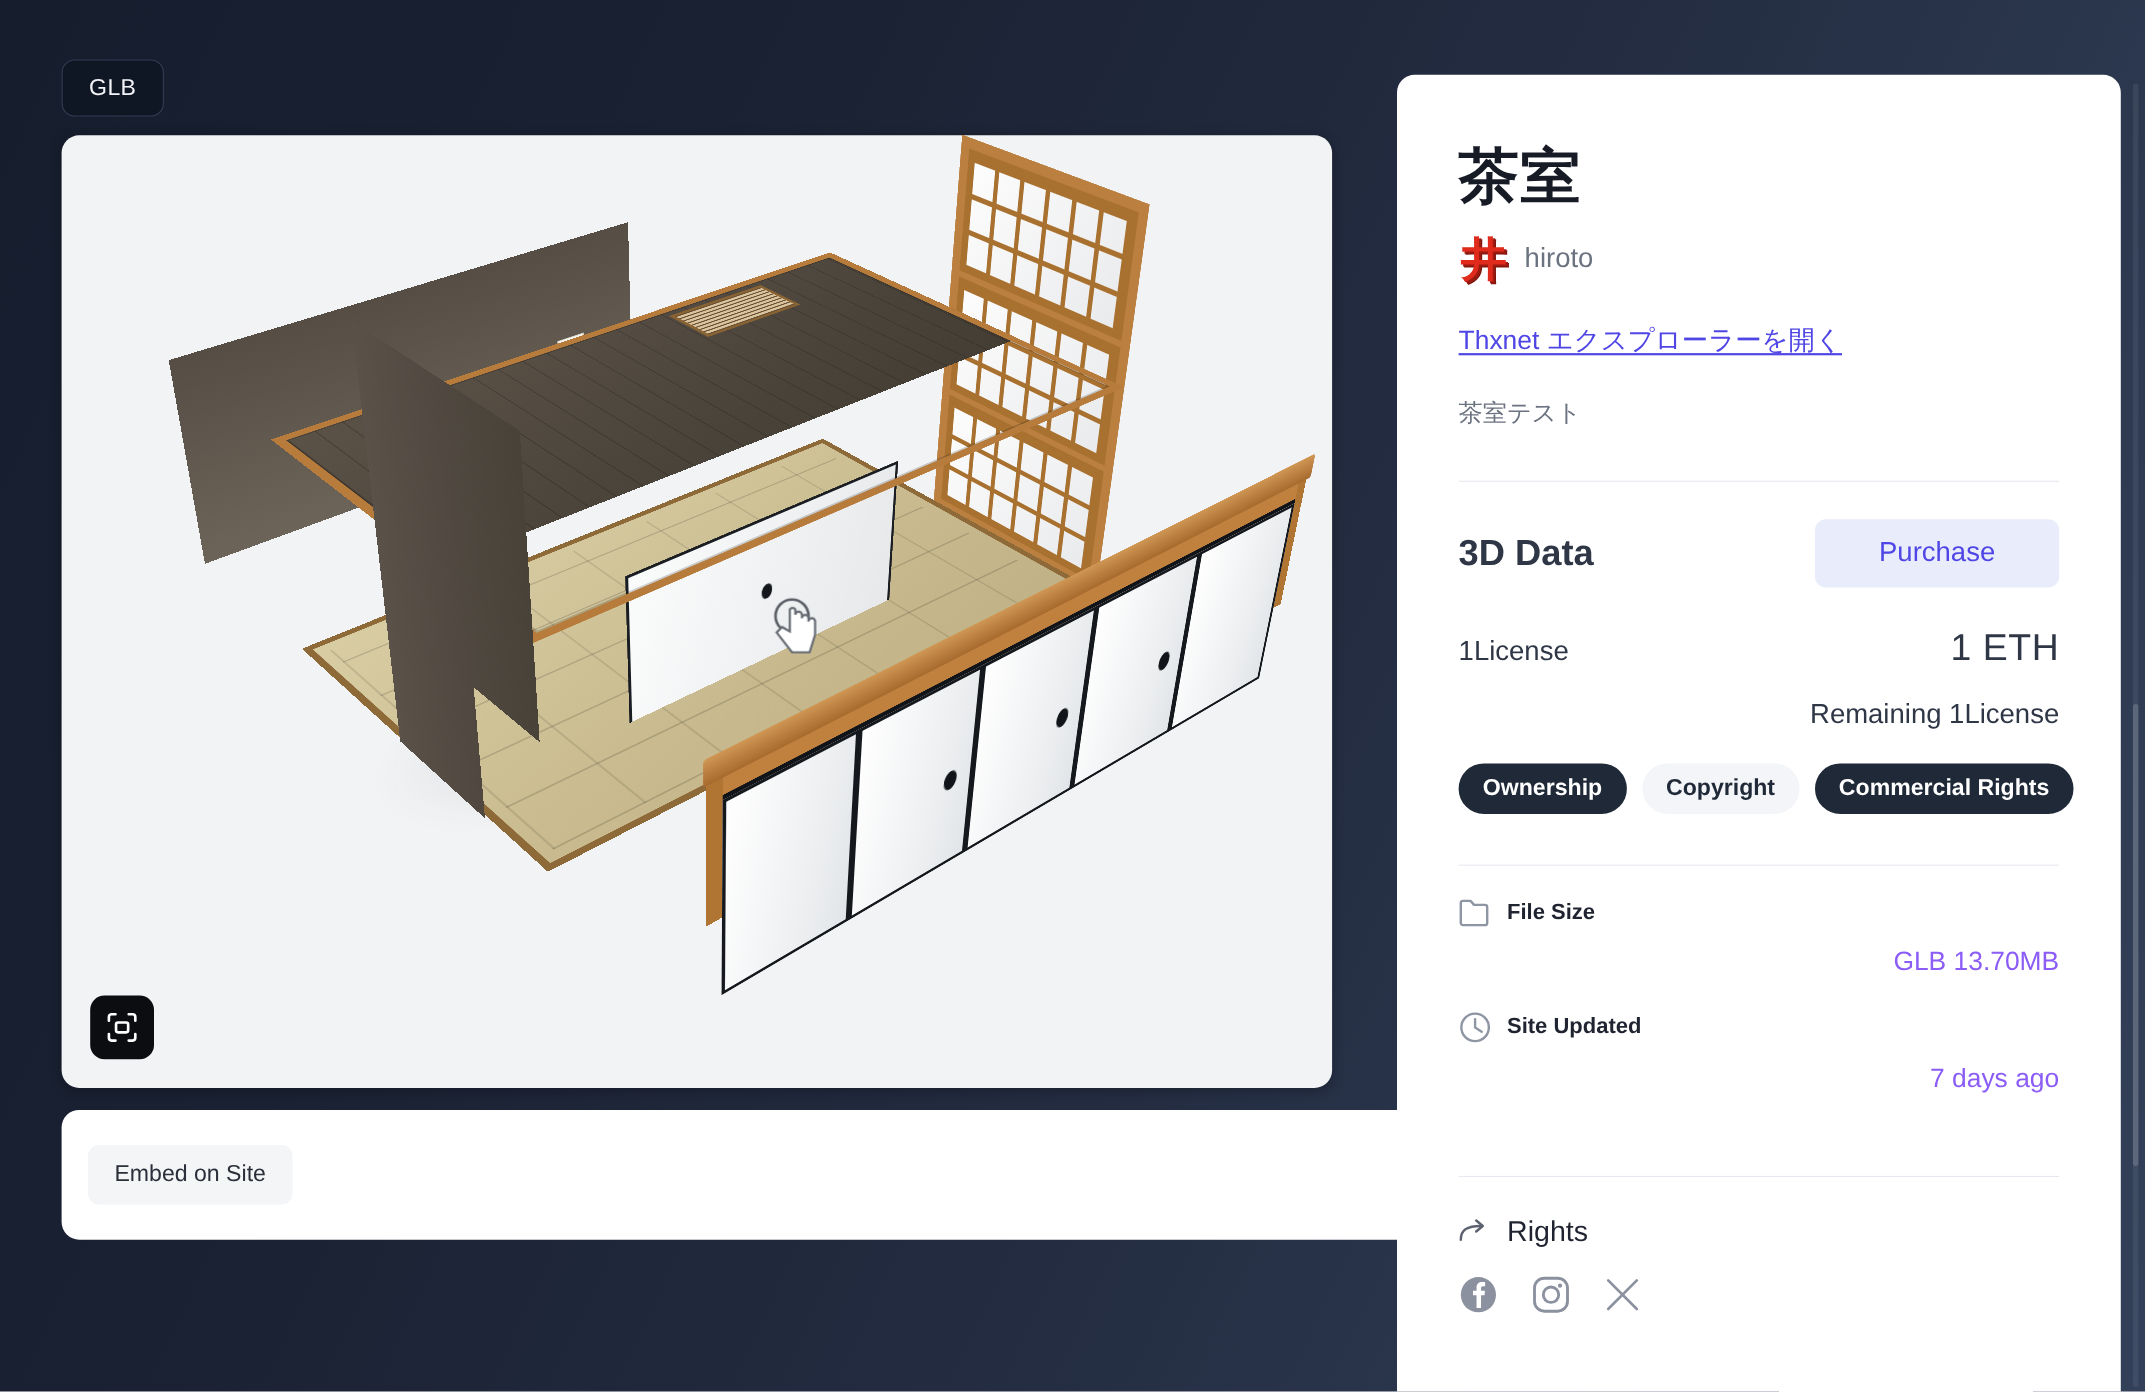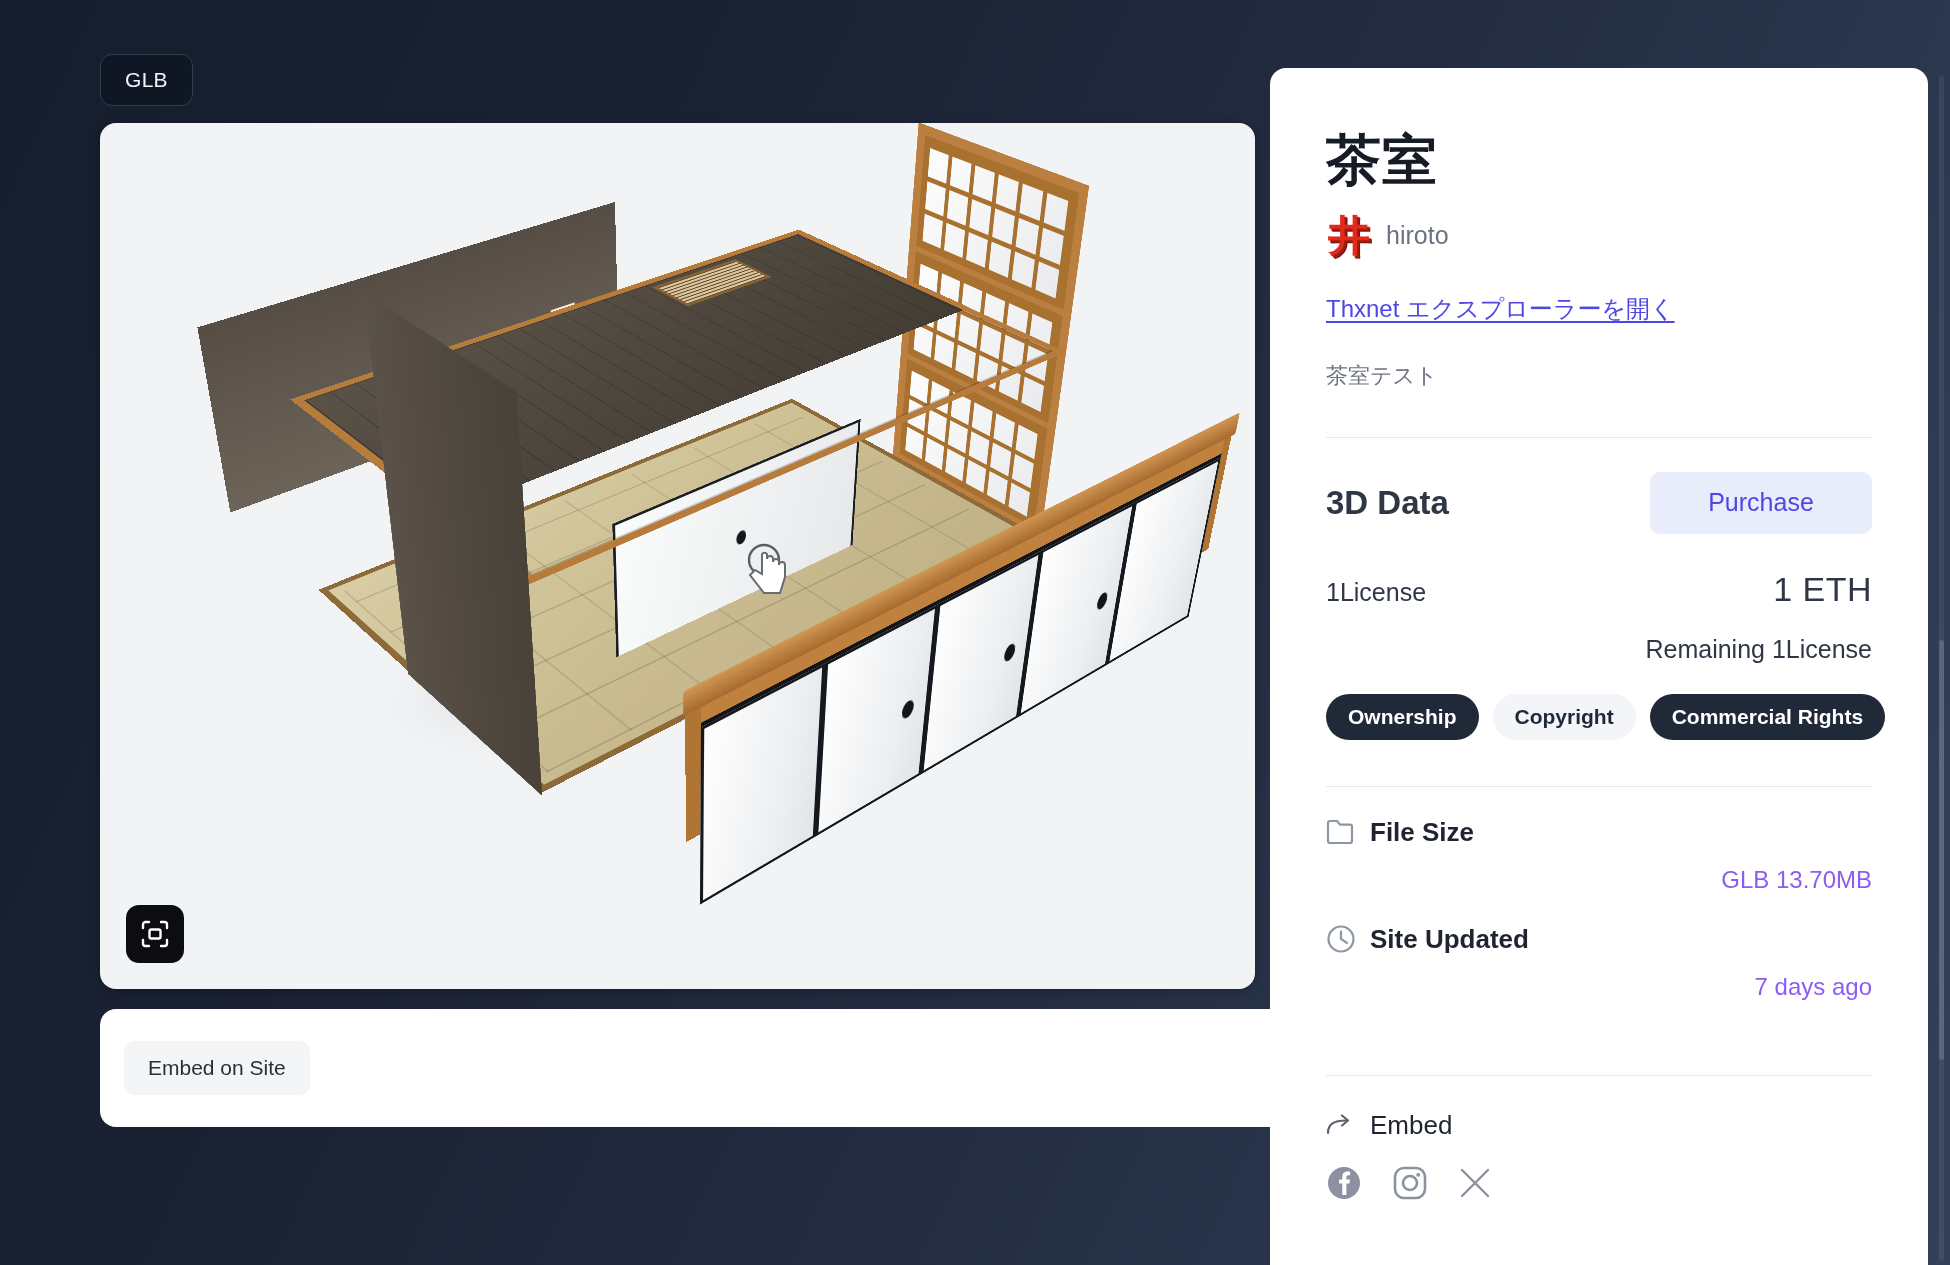--- a/index.html
+++ b/index.html
@@ -21,21 +21,21 @@
   
   .page {
     position: absolute;
     inset: 0;
     display: flex;
   }
 
   .left-pane {
     width: 1270px;
     position: relative;
-    padding: 54px 0 0 100px;
+    padding: 54px 0 0 56px;
   }
 
   .right-pane {
     flex: 1;
     position: relative;
     padding-top: 68px;
   }
 
   
   .glb-badge {
@@ -398,21 +398,21 @@
     cursor: pointer;
   }
   .badge.on  { background: #1f2937; color: #ffffff; }
   .badge.off { background: #f4f5f8; color: #1f2937; }
 
   .meta-block { margin-top: 8px; }
   .meta-label {
     display: flex;
     align-items: center;
     gap: 14px;
-    font-size: 26px;
+    font-size: 20px;
     font-weight: 700;
     color: #1f2430;
     margin-top: 30px;
   }
   .meta-value {
     text-align: right;
     font-size: 24px;
     color: #8b5cf6;
     margin-top: 18px;
   }
@@ -587,21 +587,21 @@
         <div class="meta-value">7 days ago</div>
       </div>
 
       <div class="divider" style="margin-top:74px"></div>
 
       <div class="share-label">
         <svg width="30" height="22" viewBox="0 0 30 22">
           <path d="M2 19 C2 10 8 6.5 20 6.5" fill="none" stroke="#5c6270" stroke-width="2.2" stroke-linecap="round"></path>
           <path d="M16 1.5 L22 6.5 L16 11.5" fill="none" stroke="#5c6270" stroke-width="2.2" stroke-linecap="round" stroke-linejoin="round"></path>
         </svg>
-        <span>Embed</span>
+        <span>Rights</span>
       </div>
 
       <div class="socials">
         <svg class="social" width="36" height="36" viewBox="0 0 36 36">
           <circle cx="18" cy="18" r="16" fill="#8b919e"></circle>
           <path d="M20.4 18.6 h3.1 l.5 -4.1 h-3.6 v-2.3 c0 -1.2 .4 -1.9 2 -1.9 h1.7 V6.6 c-.3 0 -1.5 -.1 -2.8 -.1 -3 0 -5 1.8 -5 5.1 v2.9 h-3.2 v4.1 h3.2 V30 h4.1 z" fill="#ffffff"></path>
         </svg>
 
         <svg class="social" width="36" height="36" viewBox="0 0 36 36">
           <rect x="3" y="3" width="30" height="30" rx="9" fill="none" stroke="#8b919e" stroke-width="2.6"></rect>

